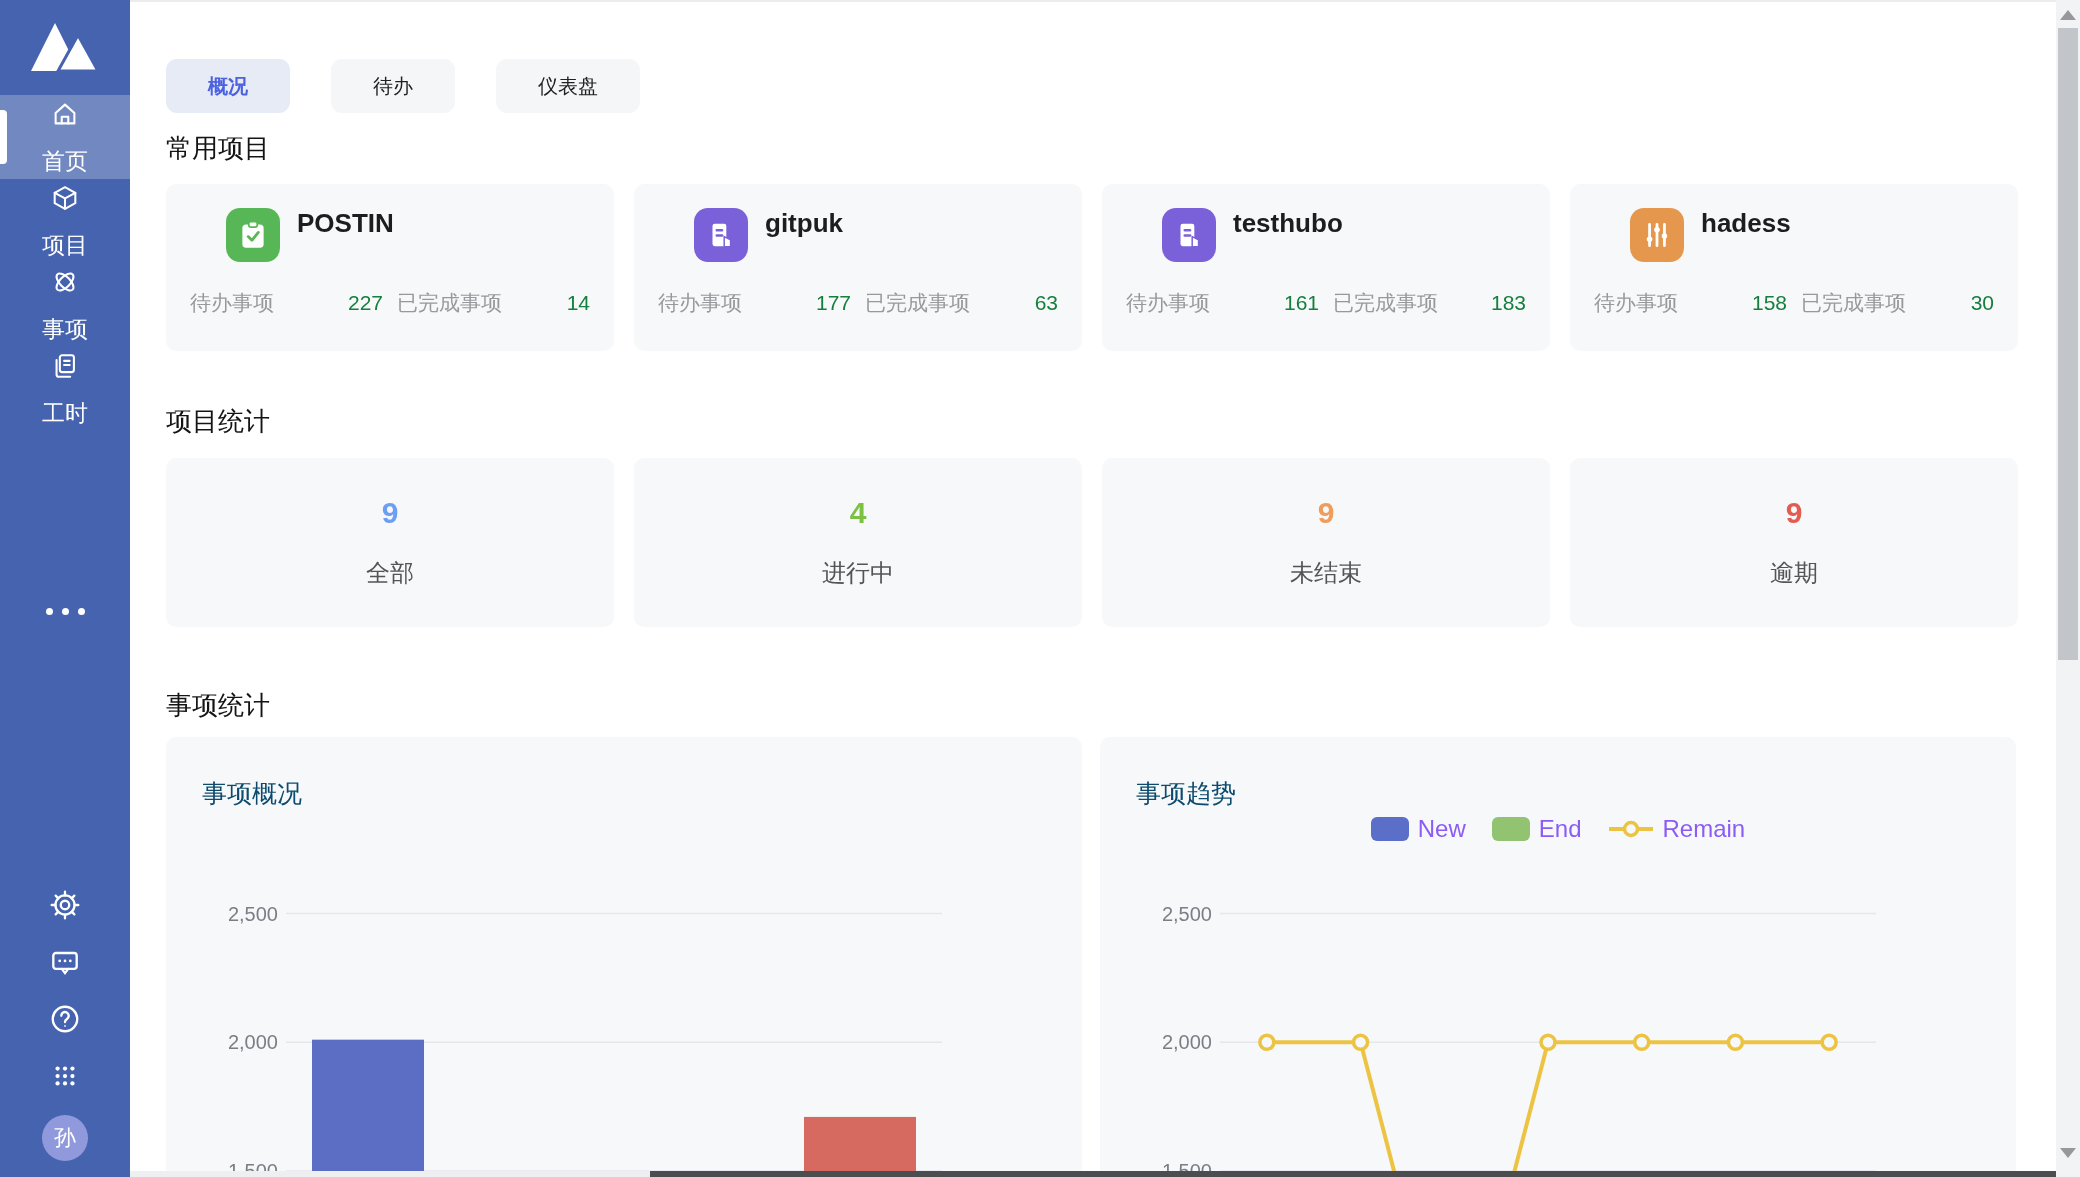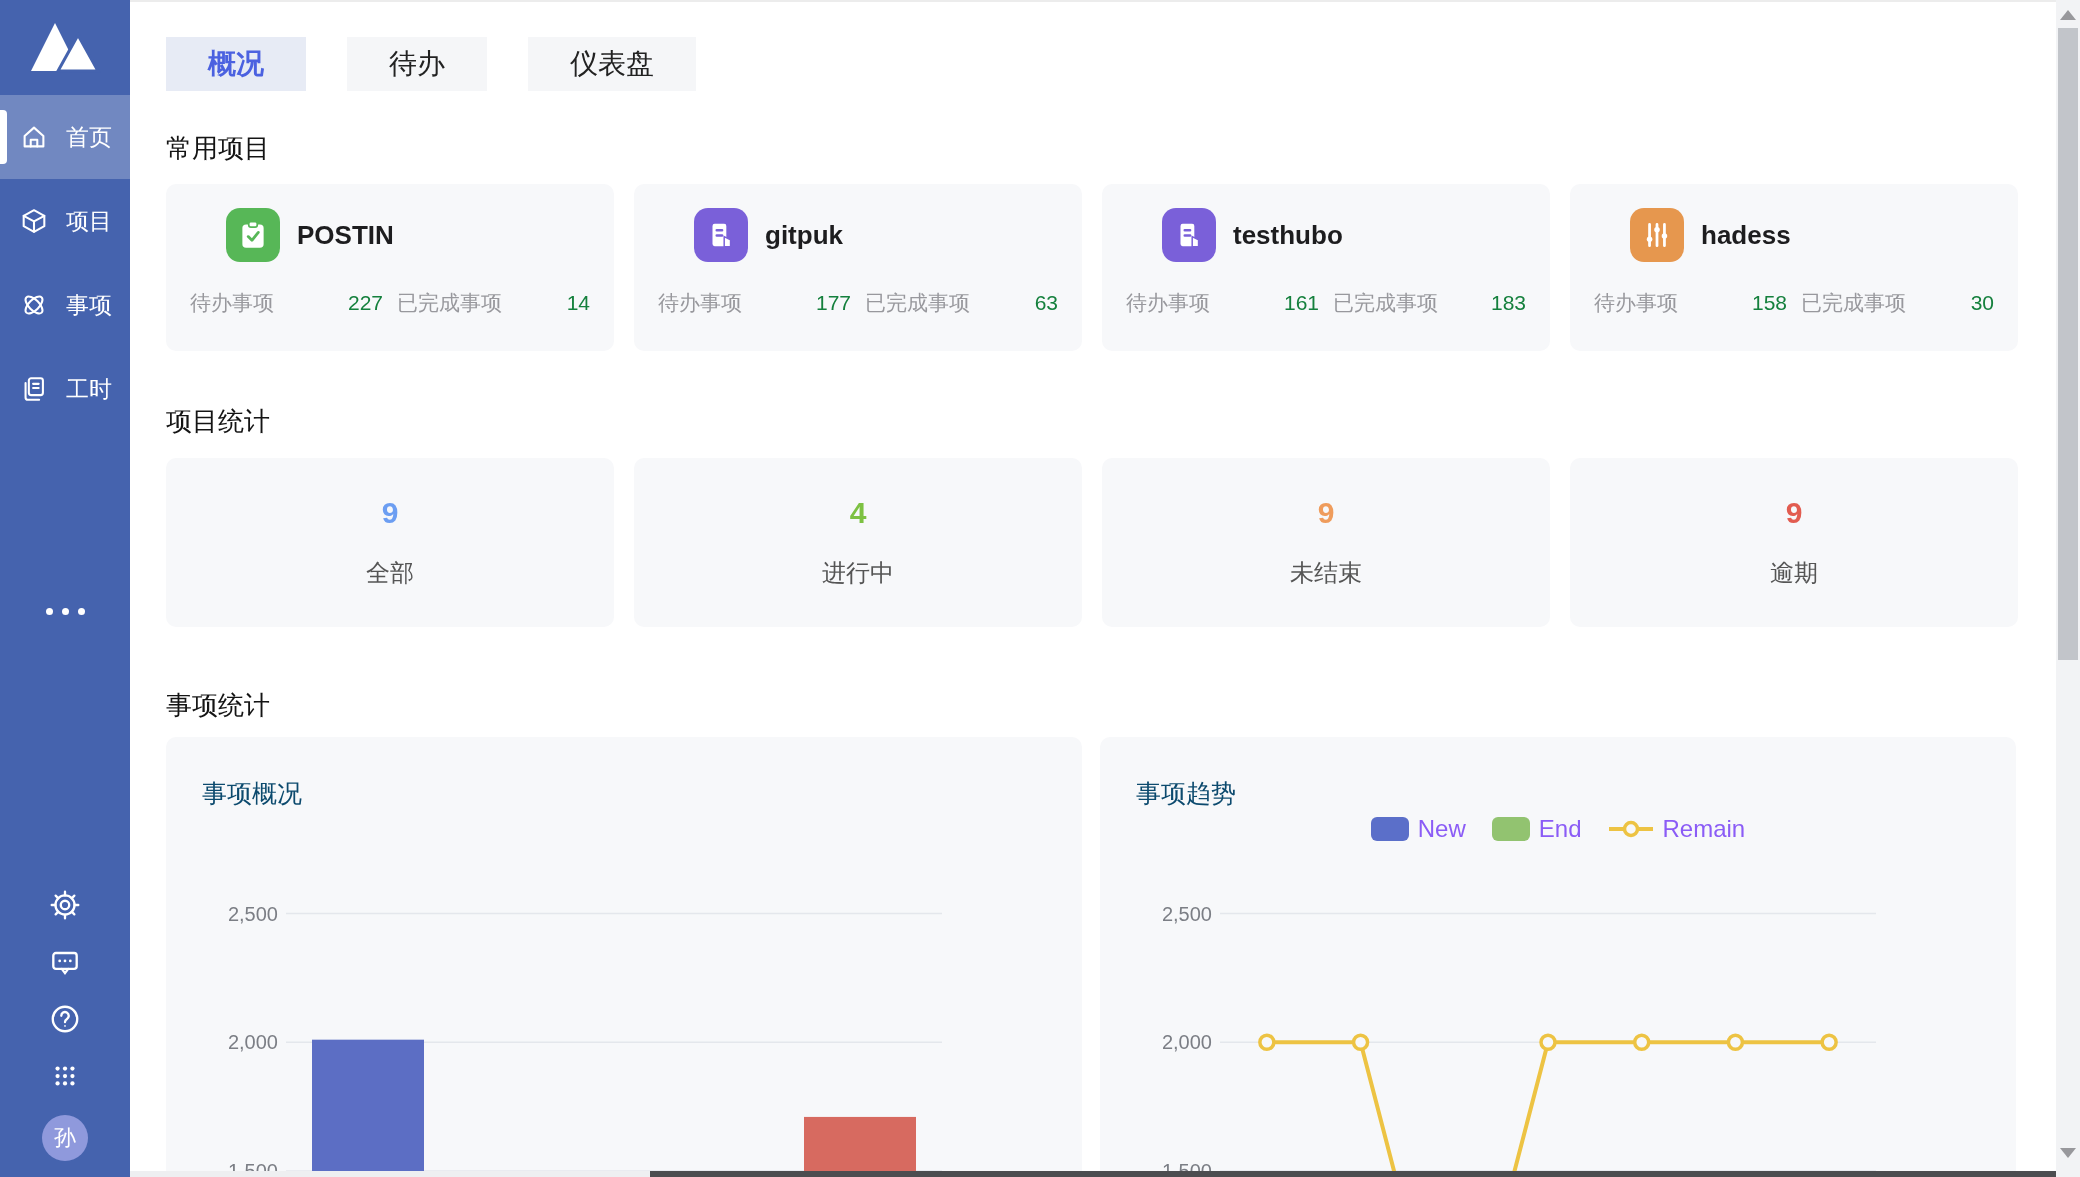--- a/index.html
+++ b/index.html
@@ -6,47 +6,47 @@
   html,body { width:2080px; height:1177px; }
   body {
     position:relative; overflow:hidden; background:#ffffff;
     font-family:"Liberation Sans", sans-serif; color:#1f1f1f;
   }
   .topline { position:absolute; left:130px; right:24px; top:0; height:2px; background:#ececec; }
 
   
   .sidebar { position:absolute; left:0; top:0; width:130px; height:1177px; background:#4563ae; z-index:6; }
   .logo-box { height:95px; display:flex; align-items:center; justify-content:center; }
-  .nav-item { position:relative; height:84px; display:flex; flex-direction:row; align-items:center; justify-content:center; gap:16px; color:#fff; font-size:23px; cursor:pointer; }
+  .nav-item { position:relative; height:84px; display:flex; flex-direction:column; align-items:center; justify-content:center; gap:16px; color:#fff; font-size:23px; cursor:pointer; }
   .nav-item.active { background:rgba(255,255,255,0.24); }
   .active-bar { position:absolute; left:0; top:15px; bottom:15px; width:7px; background:#fff; border-radius:0 4px 4px 0; }
   .nav-ic { width:32px; height:32px; display:flex; align-items:center; justify-content:center; }
   .nav-ic svg { stroke:#fff; fill:none; stroke-width:2.2; stroke-linejoin:round; stroke-linecap:round; }
   .more-dots { position:absolute; top:608px; left:0; right:0; display:flex; justify-content:center; gap:9px; cursor:pointer; }
   .more-dots i { width:7px; height:7px; border-radius:50%; background:#fff; }
   .side-bottom { position:absolute; left:0; right:0; bottom:16px; display:flex; flex-direction:column; align-items:center; gap:21px; }
   .side-bottom .bico { width:36px; height:36px; display:flex; align-items:center; justify-content:center; cursor:pointer; }
   .side-bottom svg { stroke:#fff; fill:none; stroke-width:2.2; stroke-linecap:round; }
   .avatar { width:46px; height:46px; border-radius:50%; background:#8f99dc; color:#fff; font-size:22px; display:flex; align-items:center; justify-content:center; cursor:pointer; }
 
   
   .tabs { position:absolute; left:166px; top:37px; display:flex; gap:41px; }
-  .tab { height:54px; padding:0 42px; border-radius:0; background:#f5f6f8; color:#222; font-size:28px; display:flex; align-items:center; cursor:pointer; }
+  .tab { height:54px; padding:0 42px; border-radius:11px; background:#f5f6f8; color:#222; font-size:20px; display:flex; align-items:center; cursor:pointer;margin-top:22px; }
   .tab.active { background:#e7ebf5; color:#4b61e0; font-weight:bold; }
 
   .section-title { position:absolute; left:166px; font-size:26px; font-weight:normal; color:#141414; }
   #t-projects { top:131px; }
   #t-pstats   { top:404px; }
   #t-istats   { top:688px; }
 
   
   .cards-row { position:absolute; left:166px; display:flex; gap:20px; }
   #proj-row { top:184px; }
   .pcard { width:448px; height:167px; background:#f7f8fa; border-radius:10px; padding:24px 24px 0 24px; cursor:pointer; }
-  .proj-head { display:flex; align-items:center; gap:17px;padding-left:36px; }
+  .proj-head { display:flex; gap:17px;padding-left:36px; }
   .proj-icon { width:54px; height:54px; border-radius:14px; display:flex; align-items:center; justify-content:center; flex:0 0 auto; }
   .proj-name { font-size:26px; font-weight:bold; color:#1d1d1f; }
   .proj-stats { margin-top:27px; display:flex; gap:14px; }
   .stat-pair { flex:1; display:flex; justify-content:space-between; align-items:baseline; font-size:21px; }
   .stat-pair .lab { color:#98989d; }
   .stat-pair .num { color:#15803d; }
 
   
   #pstat-row { top:458px; }
   .scard { width:448px; height:169px; background:#f7f8fa; border-radius:10px; display:flex; flex-direction:column; align-items:center; justify-content:center; gap:27px; cursor:pointer; }

